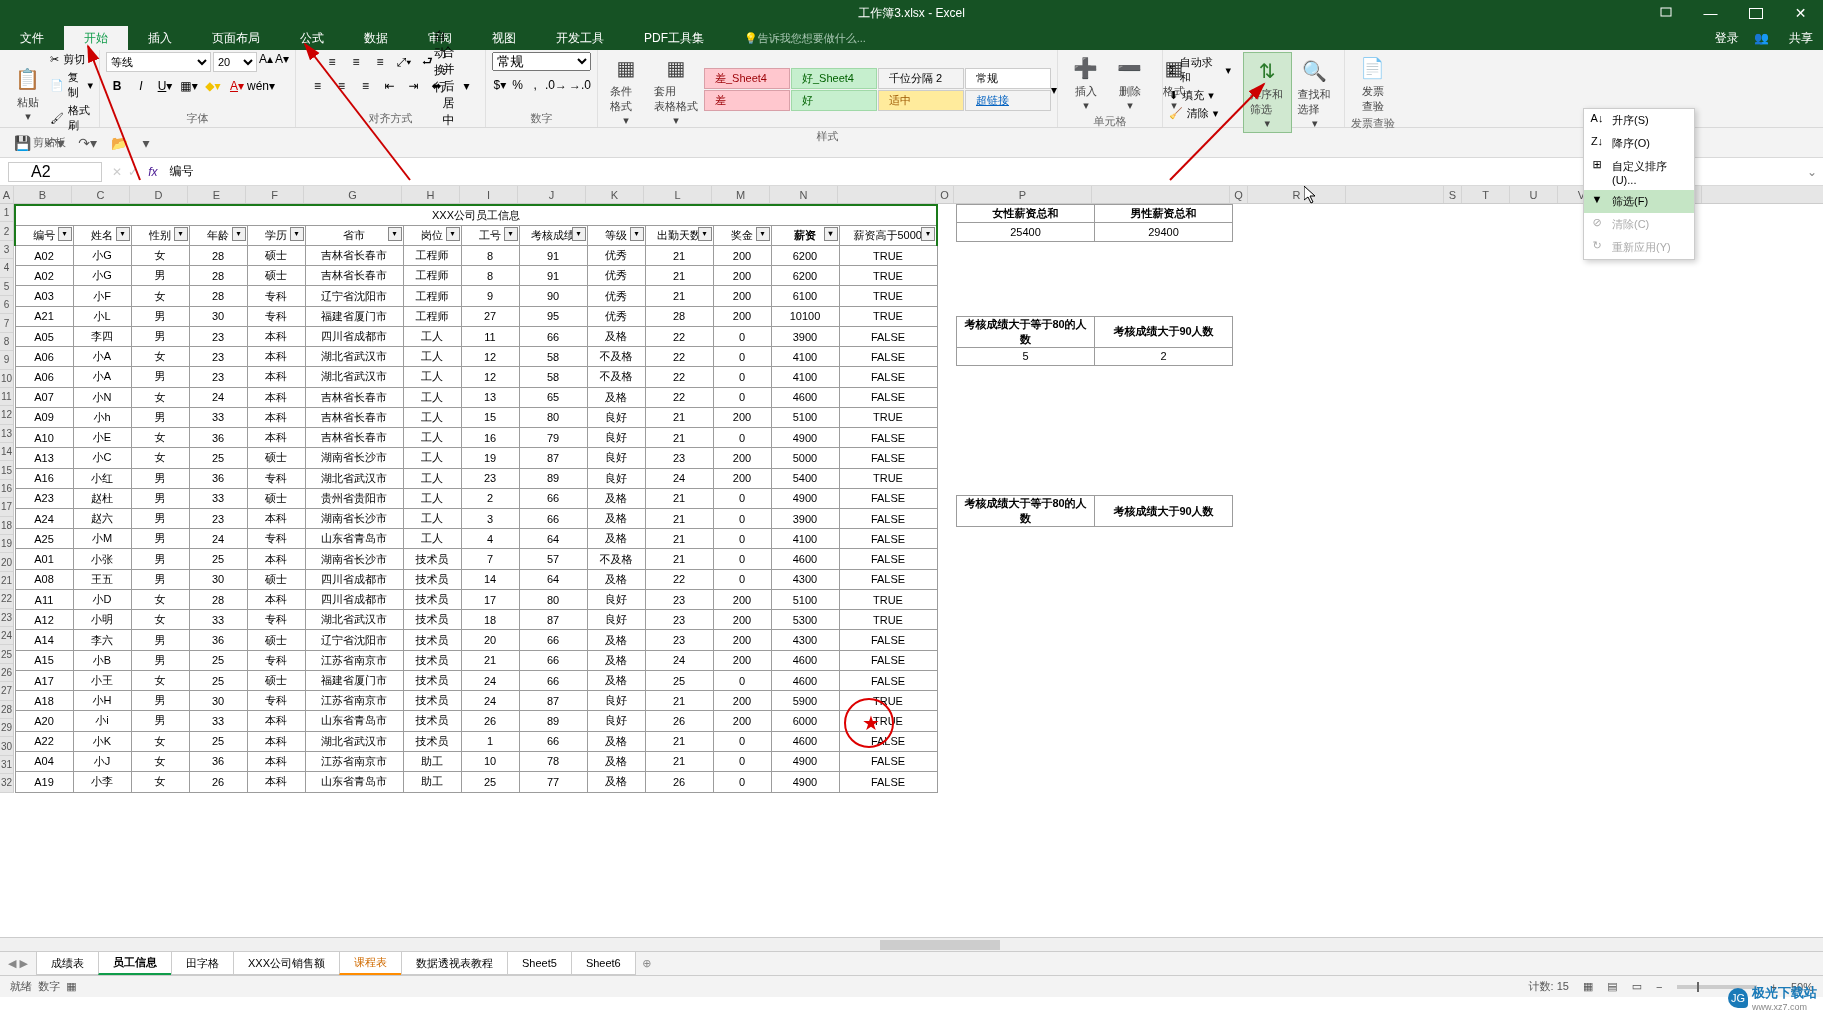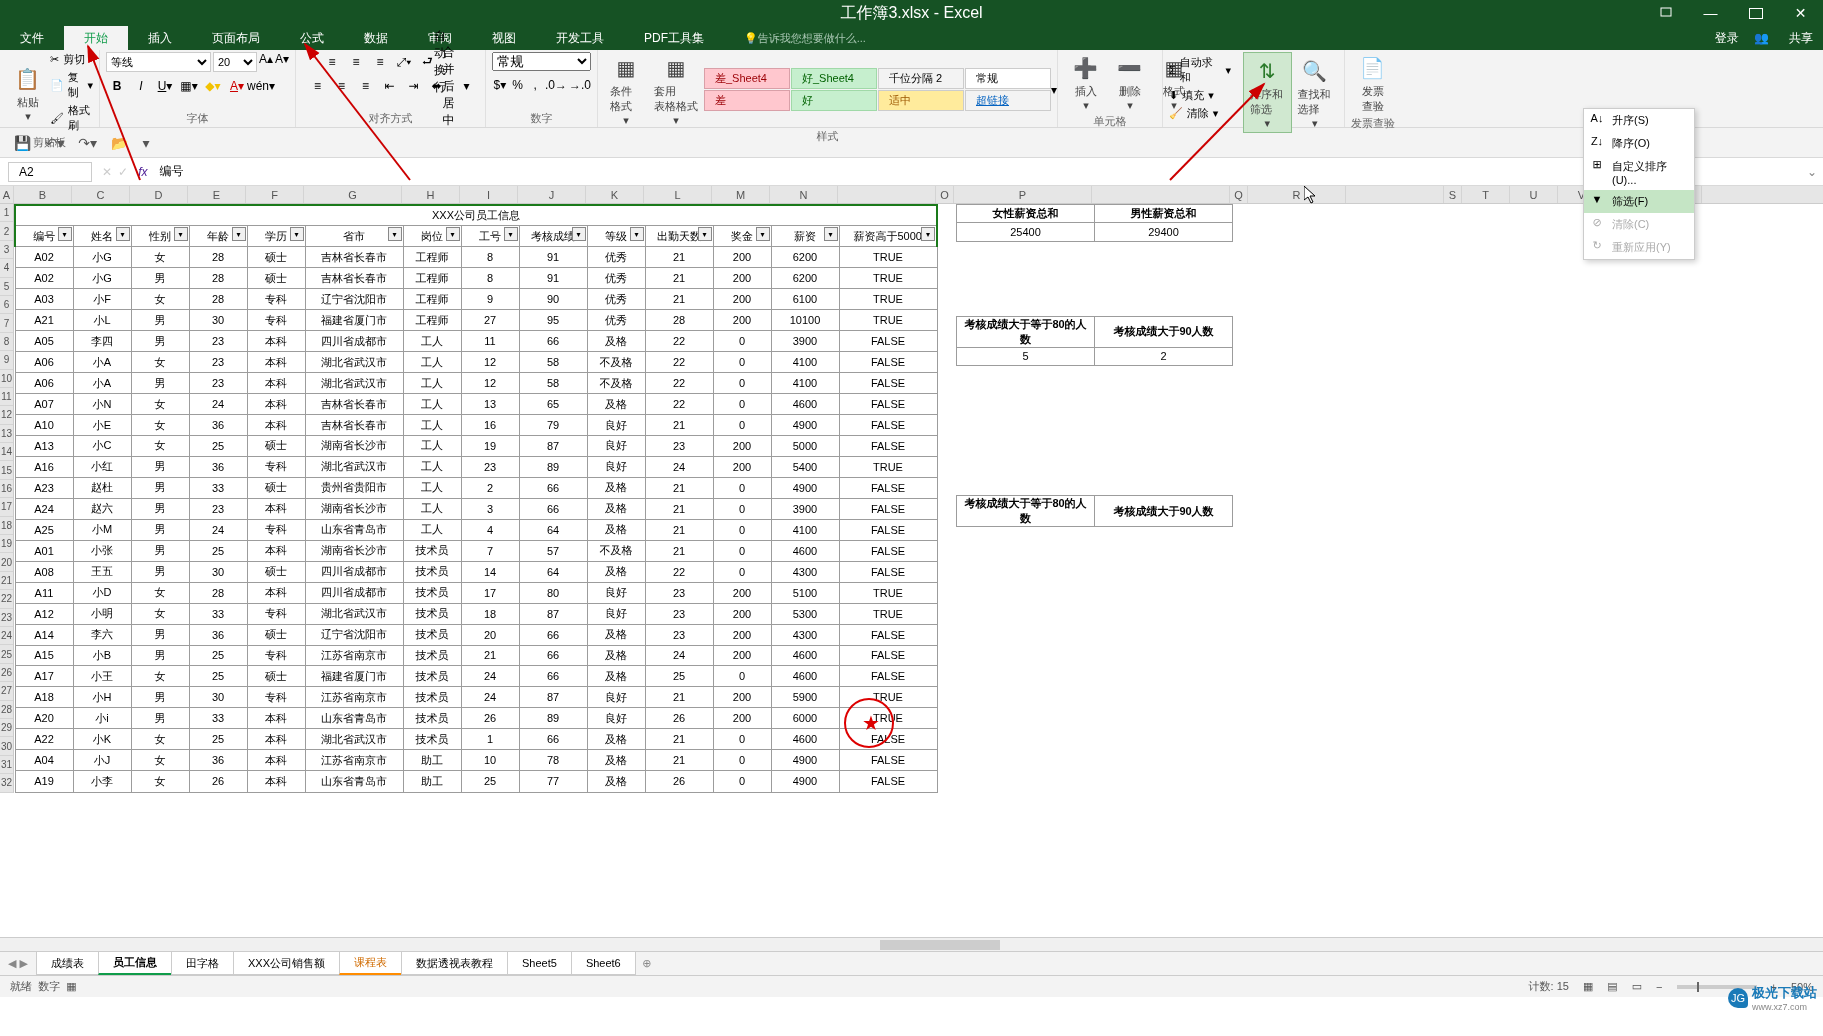--- a/index.html
+++ b/index.html
@@ -1,18 +1,18 @@
 <!DOCTYPE html>
 <html><head>
 <meta charset="utf-8">
 <style>
 * { margin: 0; padding: 0; box-sizing: border-box; font-family: "Microsoft YaHei", Arial, sans-serif; }
 body { background: #fff; font-size: 12px; overflow: hidden; width: 1823px; height: 1036px; position: relative; }
 .titlebar { background: #165224; height: 26px; display: flex; align-items: center; color: #fff; position: relative; }
-.titlebar .center { position: absolute; left: 50%; transform: translateX(-50%); font-size: 16px; }
+.titlebar .center { position: absolute; left: 50%; transform: translateX(-50%); font-size: 12px; }
 .titlebar .wincontrols { position: absolute; right: 0; display: flex; }
 .titlebar .wincontrols div { width: 45px; height: 26px; display: flex; align-items: center; justify-content: center; font-size: 14px; }
 .titlebar .winmax { width: 14px; height: 11px; border: 1px solid #fff; margin-top: 1px; }
 .menubar { background: #165224; height: 24px; display: flex; align-items: stretch; color: #fff; font-size: 12px; }
 .menubar .tab { padding: 0 20px; display: flex; align-items: center; cursor: pointer; }
 .menubar .tab.active { background: #f3f3f3; color: #109c4a; }
 .menubar .tell { margin-left: 20px; display: flex; align-items: center; color: #a8c6b2; font-size: 11px; }
 .menubar .right { margin-left: auto; display: flex; align-items: center; padding-right: 10px; }
 .menubar .right span { margin-left: 16px; }
 .ribbon { background: #f3f3f3; height: 78px; border-bottom: 1px solid #d9d9d9; display: flex; position: relative; }
@@ -27,21 +27,21 @@
 .btnrow { display: flex; gap: 2px; }
 .btnrow span { width: 22px; height: 20px; display: inline-flex; align-items: center; justify-content: center; border: 1px solid transparent; }
 .stylecell { border: 1px solid #ccc; font-size: 11px; padding: 2px 10px; min-width: 78px; text-align: left; }
 .style-chabad { background: #ffc7ce; color: #9c0006; border-color: #d9a0a8; }
 .style-hao { background: #c6efce; color: #006100; border-color: #a0d9a8; }
 .style-normal { background: #fff; }
 .style-link { color: #0563c1; text-decoration: underline; }
 .qat { background: #f3f3f3; height: 30px; border-bottom: 1px solid #d9d9d9; display: flex; align-items: center; padding: 0 10px; gap: 6px; }
 .qat span { font-size: 14px; color: #555; padding: 2px 4px; }
 .formula { height: 28px; display: flex; border-bottom: 1px solid #d9d9d9; align-items: center; background: #fff; }
-.namebox { width: 84px; border: 1px solid #ccc; margin-left: 8px; padding: 2px 10px; font-size: 12px; height: 20px; }
+.namebox { width: 94px; border: 1px solid #ccc; margin-left: 8px; padding: 2px 22px; font-size: 16px; height: 20px; }
 .fx { margin: 0 10px; font-style: italic; color: #4c1d95; }
 .formula .fval { flex: 1; padding: 2px; font-size: 12px; }
 .grid { position: relative; display: flex; height: 751px; }
 .rownums { width: 14px; background: #e6e6e6; border-right: 1px solid #ccc; display: flex; flex-direction: column; font-size: 10px; color: #555; }
 .rownums div { height: 18.4px; border-bottom: 1px solid #d4d4d4; display: flex; align-items: center; justify-content: center; }
 .colhdrs { height: 18px; background: #e6e6e6; border-bottom: 1px solid #ccc; display: flex; font-size: 11px; color: #555; }
 .colhdrs div { border-right: 1px solid #d4d4d4; display: flex; align-items: center; justify-content: center; }
 table.data { border-collapse: collapse; font-size: 11px; }
 table.data td, table.data th { border: 1px solid #9c9c9c; text-align: center; height: 18.4px; padding: 0 2px; }
 table.data th { background: #fff; position: relative; font-weight: normal; }
@@ -345,21 +345,21 @@
               <th style="width: 58px;">性别<span class="filter">▾</span></th>
               <th style="width: 58px;">年龄<span class="filter">▾</span></th>
               <th style="width: 58px;">学历<span class="filter">▾</span></th>
               <th style="width: 98px;">省市<span class="filter">▾</span></th>
               <th style="width: 58px;">岗位<span class="filter">▾</span></th>
               <th style="width: 58px;">工号<span class="filter">▾</span></th>
               <th style="width: 68px;">考核成绩<span class="filter">▾</span></th>
               <th style="width: 58px;">等级<span class="filter">▾</span></th>
               <th style="width: 68px;">出勤天数<span class="filter">▾</span></th>
               <th style="width: 58px;">奖金<span class="filter">▾</span></th>
-              <th style="width: 68px;">薪资<span class="filter">▾</span></th>
+              <th style="width: 68px; font-weight: bold;">薪资<span class="filter">▾</span></th>
               <th style="width: 98px; border-right: 2px solid rgb(26, 122, 26);">薪资高于5000<span class="filter">▾</span></th>
             </tr>
             <tr>
               <td>A02</td>
               <td>小G</td>
               <td>女</td>
               <td>28</td>
               <td>硕士</td>
               <td>吉林省长春市</td>
               <td>工程师</td>
@@ -475,20 +475,36 @@
               <td>本科</td>
               <td>吉林省长春市</td>
               <td>工人</td>
               <td>13</td>
               <td>65</td>
               <td>及格</td>
               <td>22</td>
               <td>0</td>
               <td>4600</td>
               <td>FALSE</td>
+            </tr>
+            <tr>
+              <td>A09</td>
+              <td>小h</td>
+              <td>男</td>
+              <td>33</td>
+              <td>本科</td>
+              <td>吉林省长春市</td>
+              <td>工人</td>
+              <td>15</td>
+              <td>80</td>
+              <td>良好</td>
+              <td>21</td>
+              <td>200</td>
+              <td>5100</td>
+              <td>TRUE</td>
             </tr>
             <tr>
               <td>A10</td>
               <td>小E</td>
               <td>女</td>
               <td>36</td>
               <td>本科</td>
               <td>吉林省长春市</td>
               <td>工人</td>
               <td>16</td>

